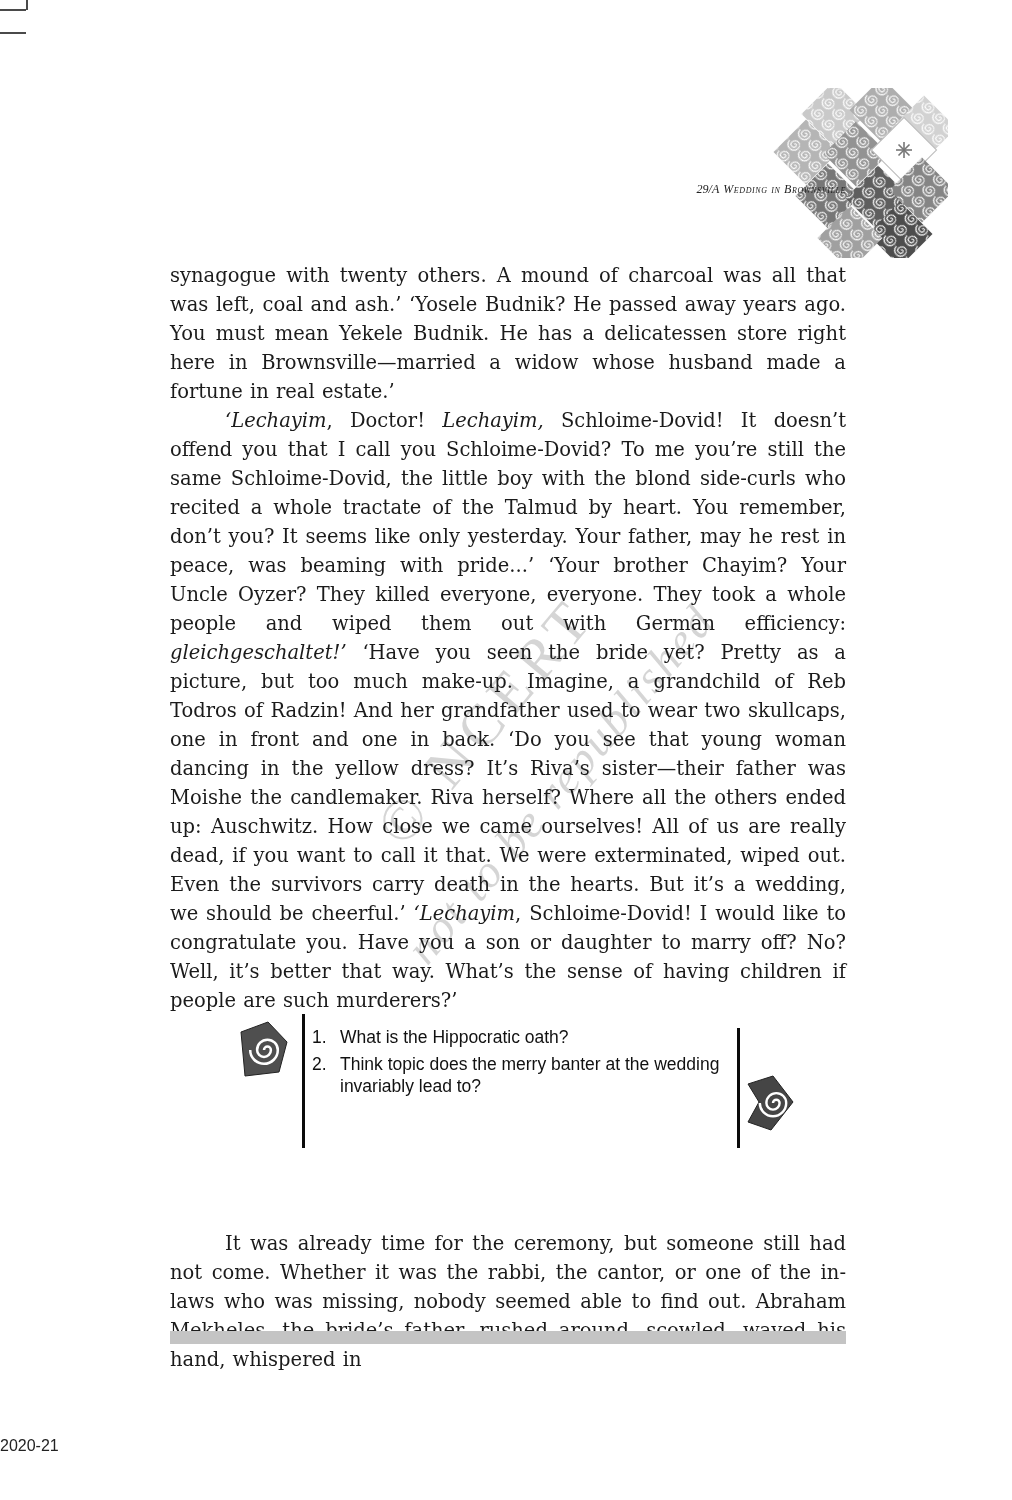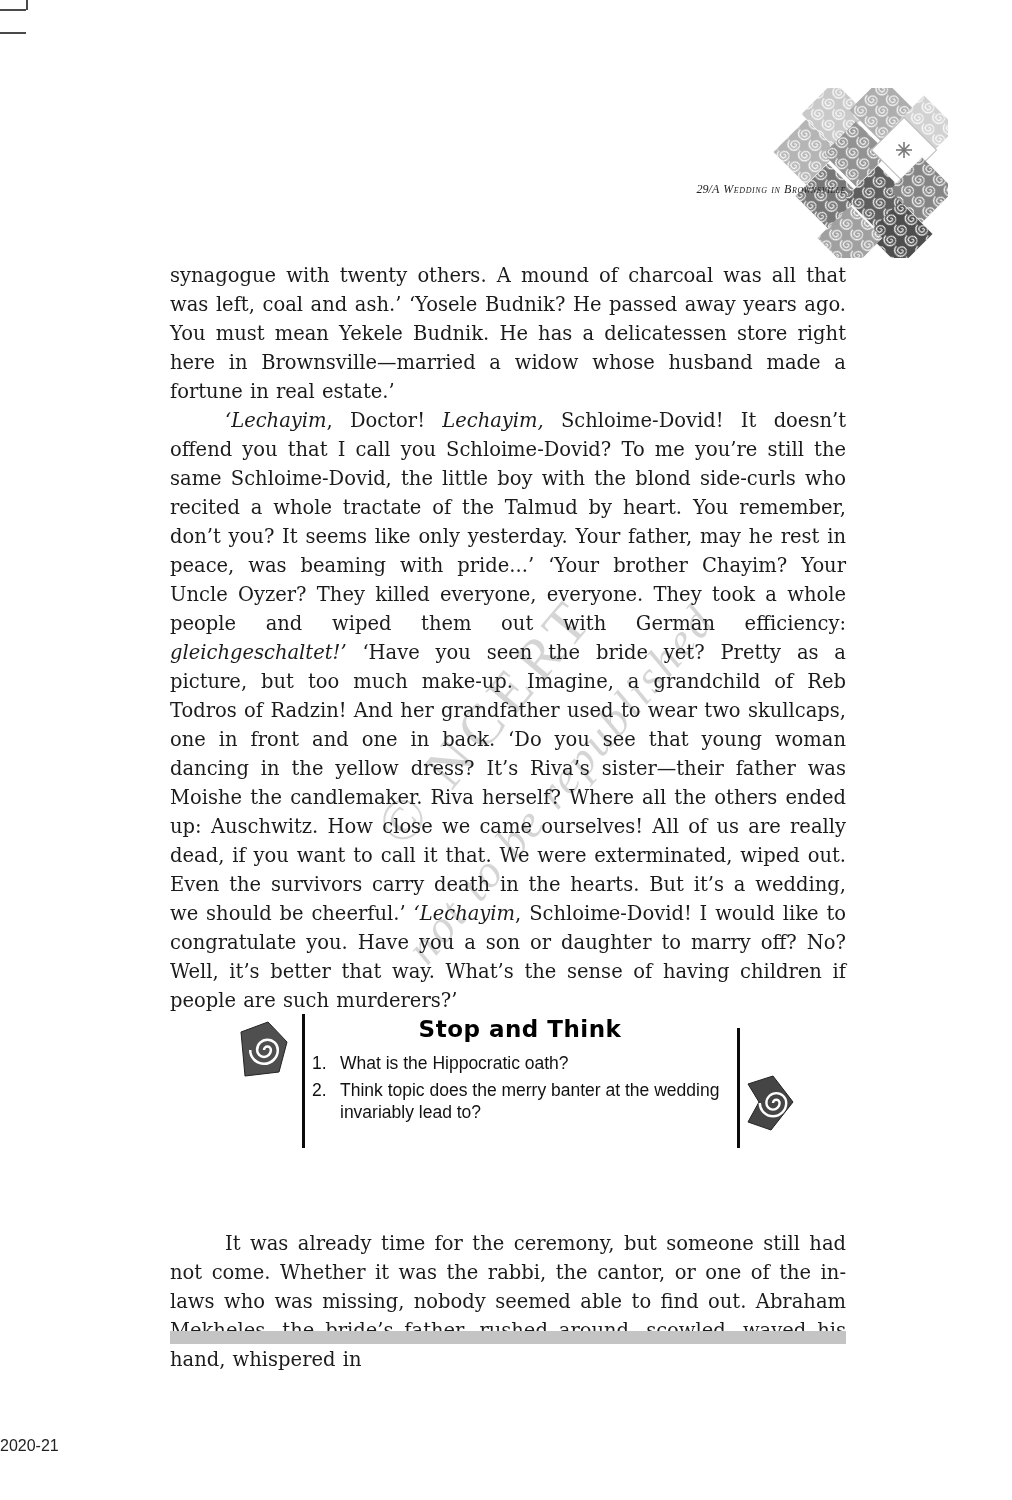--- a/index.html
+++ b/index.html
@@ -148,21 +148,20 @@
   <p class="para indent"><span style="font-style: italic;">‘Lechayim</span><span>, Doctor! </span><span style="font-style: italic;">Lechayim,</span><span> Schloime-Dovid! It doesn’t offend you that I call you Schloime-Dovid? To me you’re still the same Schloime-Dovid, the little boy with the blond side-curls who recited a whole tractate of the Talmud by heart. You remember, don’t you? It seems like only yesterday. Your father, may he rest in peace, was beaming with pride...’ ‘Your brother Chayim? Your Uncle Oyzer? They killed everyone, everyone. They took a whole people and wiped them out with German efficiency: </span><span style="font-style: italic;">gleichgeschaltet!’</span><span> ‘Have you seen the bride yet? Pretty as a picture, but too much make-up. Imagine, a grandchild of Reb Todros of Radzin! And her grandfather used to wear two skullcaps, one in front and one in back. ‘Do you see that young woman dancing in the yellow dress? It’s Riva’s sister—their father was Moishe the candlemaker. Riva herself? Where all the others ended up: Auschwitz. How close we came ourselves! All of us are really dead, if you want to call it that. We were exterminated, wiped out. Even the survivors carry death in the hearts. But it’s a wedding, we should be cheerful.’ </span><span style="font-style: italic;">‘Lechayim</span><span>, Schloime-Dovid! I would like to congratulate you. Have you a son or daughter to marry off? No? Well, it’s better that way. What’s the sense of having children if people are such murderers?’</span></p>
 </div>
 
 <div class="stop-think">
   <svg class="st-icon-left" width="52" height="58" viewBox="0 0 52 58">
     <polygon points="3,12 30,2 49,22 41,52 7,56" fill="#4f4f4f" stroke="#222222"></polygon>
     <use href="#spiral" transform="translate(26,30) scale(2.3)" stroke-width="0.8"></use>
   </svg>
   <div class="st-bar-left"></div>
   <div class="st-content">
-    <div class="st-title">Stop and Think</div>
     <div class="st-list">
       <div class="st-q">
         <span class="qnum">1.</span>
         <span class="qtext">What is the Hippocratic oath?</span>
       </div>
       <div class="st-q">
         <span class="qnum">2.</span>
         <span class="qtext">Think topic does the merry banter at the wedding invariably lead to?</span>
       </div>
     </div>

